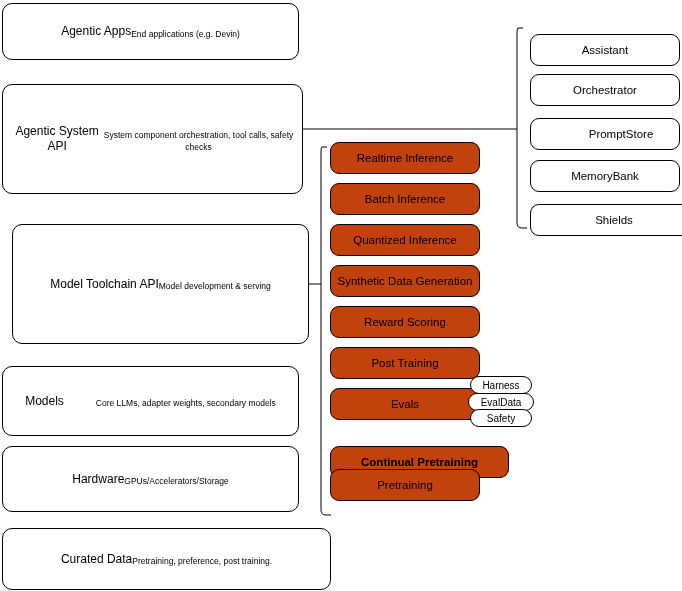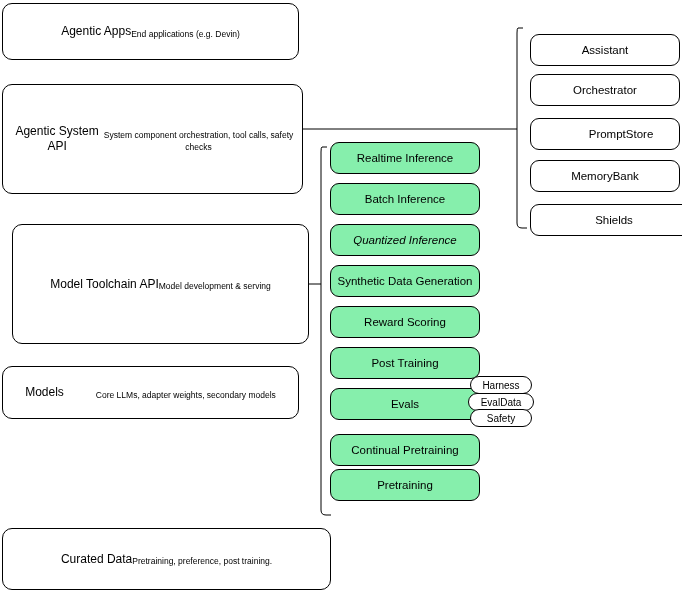--- a/index.html
+++ b/index.html
@@ -39,21 +39,21 @@
     font-size: 8.5px;
     line-height: 12px;
     color: #000000;
     margin-top: 4px;
   }
   .api-box {
     position: absolute;
     box-sizing: border-box;
     border: 1px solid #000000;
     border-radius: 9px;
-    background: #86efac;
+    background: #c2410c;
     display: flex;
     align-items: center;
     justify-content: center;
     text-align: center;
     font-size: 11.5px;
     color: #000000;
   }
   .right-box {
     position: absolute;
     box-sizing: border-box;
@@ -112,53 +112,57 @@
   <div class="layer-box" style="left:2px; top:84px; width:301px; height:110px;">
     <div class="layer-title">Agentic System API</div>
     <div class="layer-sub">System component orchestration, tool calls, safety checks</div>
   </div>
 
   <div class="layer-box" style="left:12px; top:224px; width:297px; height:120px;">
     <div class="layer-title">Model Toolchain API</div>
     <div class="layer-sub">Model development &amp; serving</div>
   </div>
 
-  <div class="layer-box" style="left:2px; top:366px; width:297px; height:53px;gap:32px;">
+  <div class="layer-box" style="left:2px; top:366px; width:297px; height:70px;gap:32px;">
     <div class="layer-title">Models</div>
     <div class="layer-sub">Core LLMs, adapter weights, secondary models</div>
   </div>
 
+  <div class="layer-box" style="left:2px; top:446px; width:297px; height:66px;">
+    <div class="layer-title">Hardware</div>
+    <div class="layer-sub">GPUs/Accelerators/Storage</div>
+  </div>
 
   <div class="layer-box" style="left:2px; top:528px; width:329px; height:62px;">
     <div class="layer-title">Curated Data</div>
     <div class="layer-sub">Pretraining, preference, post training.</div>
   </div>
 
   <div class="api-box" style="left:330px; top:142px; width:150px; height:32px;">
     <span>Realtime Inference</span>
   </div>
   <div class="api-box" style="left:330px; top:183px; width:150px; height:32px;">
     <span>Batch Inference</span>
   </div>
-  <div class="api-box" style="left:330px; top:224px; width:150px; height:32px;font-style:italic;">
+  <div class="api-box" style="left:330px; top:224px; width:150px; height:32px;">
     <span>Quantized Inference</span>
   </div>
   <div class="api-box" style="left:330px; top:265px; width:150px; height:32px;">
     <span>Synthetic Data Generation</span>
   </div>
   <div class="api-box" style="left:330px; top:306px; width:150px; height:32px;">
     <span>Reward Scoring</span>
   </div>
   <div class="api-box" style="left:330px; top:347px; width:150px; height:32px;">
     <span>Post Training</span>
   </div>
   <div class="api-box" style="left:330px; top:388px; width:150px; height:32px;">
     <span>Evals</span>
   </div>
-  <div class="api-box" style="left:330px; top:434px; width:150px; height:32px;">
+  <div class="api-box" style="left:330px; top:446px; width:179px; height:32px;font-weight:bold;">
     <span>Continual Pretraining</span>
   </div>
   <div class="api-box" style="left:330px; top:469px; width:150px; height:32px;">
     <span>Pretraining</span>
   </div>
 
   <div class="pill-box" style="left:470px; top:376px; width:62px; height:18px;">
     <span>Harness</span>
   </div>
   <div class="pill-box" style="left:468px; top:393px; width:66px; height:18px;">

